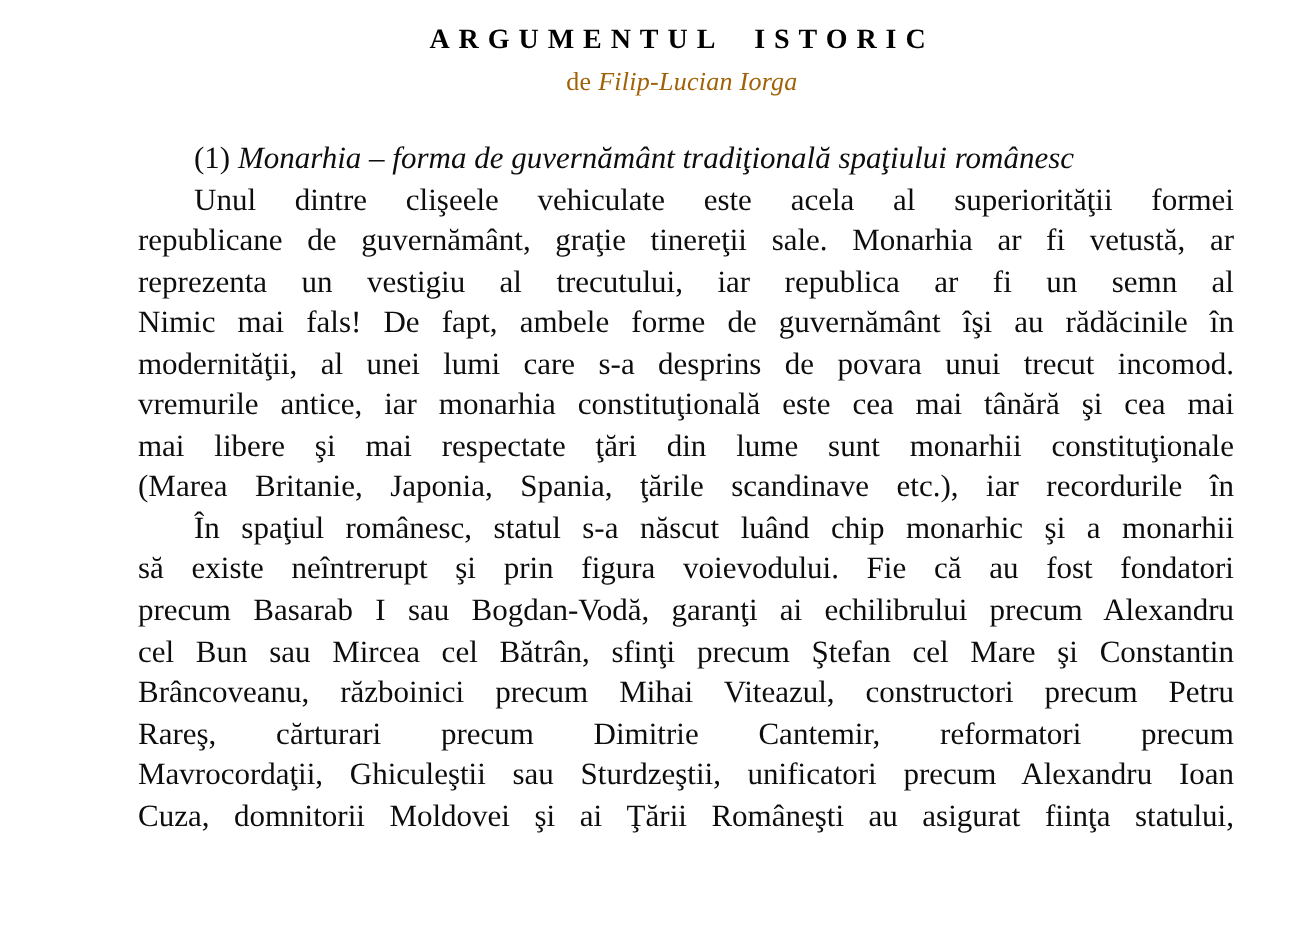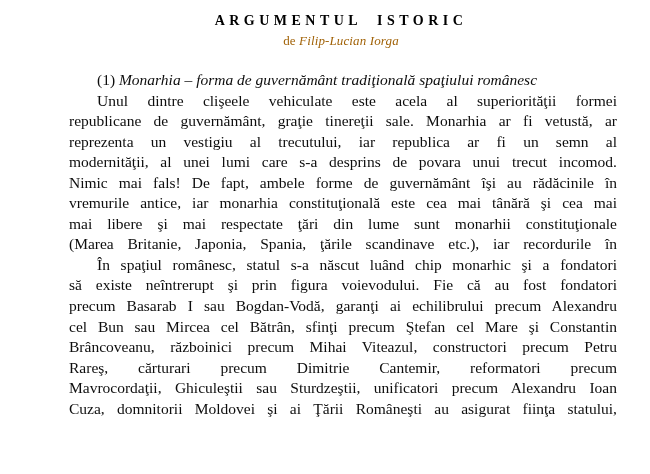--- a/index.html
+++ b/index.html
@@ -84,26 +84,26 @@
   <div class="doc-header">
     <div class="doc-title">ARGUMENTUL ISTORIC</div>
     <div class="doc-byline"><span>de </span><span class="author">Filip-Lucian Iorga</span></div>
   </div>
 
   <div class="body-text" id="body-text">
       <div class="line indent"><span>(1) </span><span class="it">Monarhia – forma de guvernământ tradiţională spaţiului românesc</span></div>
       <div class="line indent fill"><span>Unul dintre clişeele vehiculate este acela al superiorităţii formei</span></div>
       <div class="line fill"><span>republicane de guvernământ, graţie tinereţii sale. Monarhia ar fi vetustă, ar</span></div>
       <div class="line fill"><span>reprezenta un vestigiu al trecutului, iar republica ar fi un semn al</span></div>
+      <div class="line fill"><span>Nimic mai fals! De fapt, ambele forme de guvernământ îşi au rădăcinile în</span></div>
       <div class="line fill"><span>modernităţii, al unei lumi care s-a desprins de povara unui trecut incomod.</span></div>
-      <div class="line fill"><span>Nimic mai fals! De fapt, ambele forme de guvernământ îşi au rădăcinile în</span></div>
       <div class="line fill"><span>vremurile antice, iar monarhia constituţională este cea mai tânără şi cea mai</span></div>
       <div class="line fill"><span>mai libere şi mai respectate ţări din lume sunt monarhii constituţionale</span></div>
       <div class="line fill"><span>(Marea Britanie, Japonia, Spania, ţările scandinave etc.), iar recordurile în</span></div>
-      <div class="line indent fill"><span>În spaţiul românesc, statul s-a născut luând chip monarhic şi a fondatori</span></div>
+      <div class="line indent fill"><span>În spaţiul românesc, statul s-a născut luând chip monarhic şi a monarhii</span></div>
       <div class="line fill"><span>să existe neîntrerupt şi prin figura voievodului. Fie că au fost fondatori</span></div>
       <div class="line fill"><span>precum Basarab I sau Bogdan-Vodă, garanţi ai echilibrului precum Alexandru</span></div>
       <div class="line fill"><span>cel Bun sau Mircea cel Bătrân, sfinţi precum Ştefan cel Mare şi Constantin</span></div>
       <div class="line fill"><span>Brâncoveanu, războinici precum Mihai Viteazul, constructori precum Petru</span></div>
       <div class="line fill"><span>Rareş, cărturari precum Dimitrie Cantemir, reformatori precum</span></div>
       <div class="line fill"><span>Mavrocordaţii, Ghiculeştii sau Sturdzeştii, unificatori precum Alexandru Ioan</span></div>
       <div class="line fill"><span>Cuza, domnitorii Moldovei şi ai Ţării Româneşti au asigurat fiinţa statului,</span></div>
     </div>
 
 </div>

